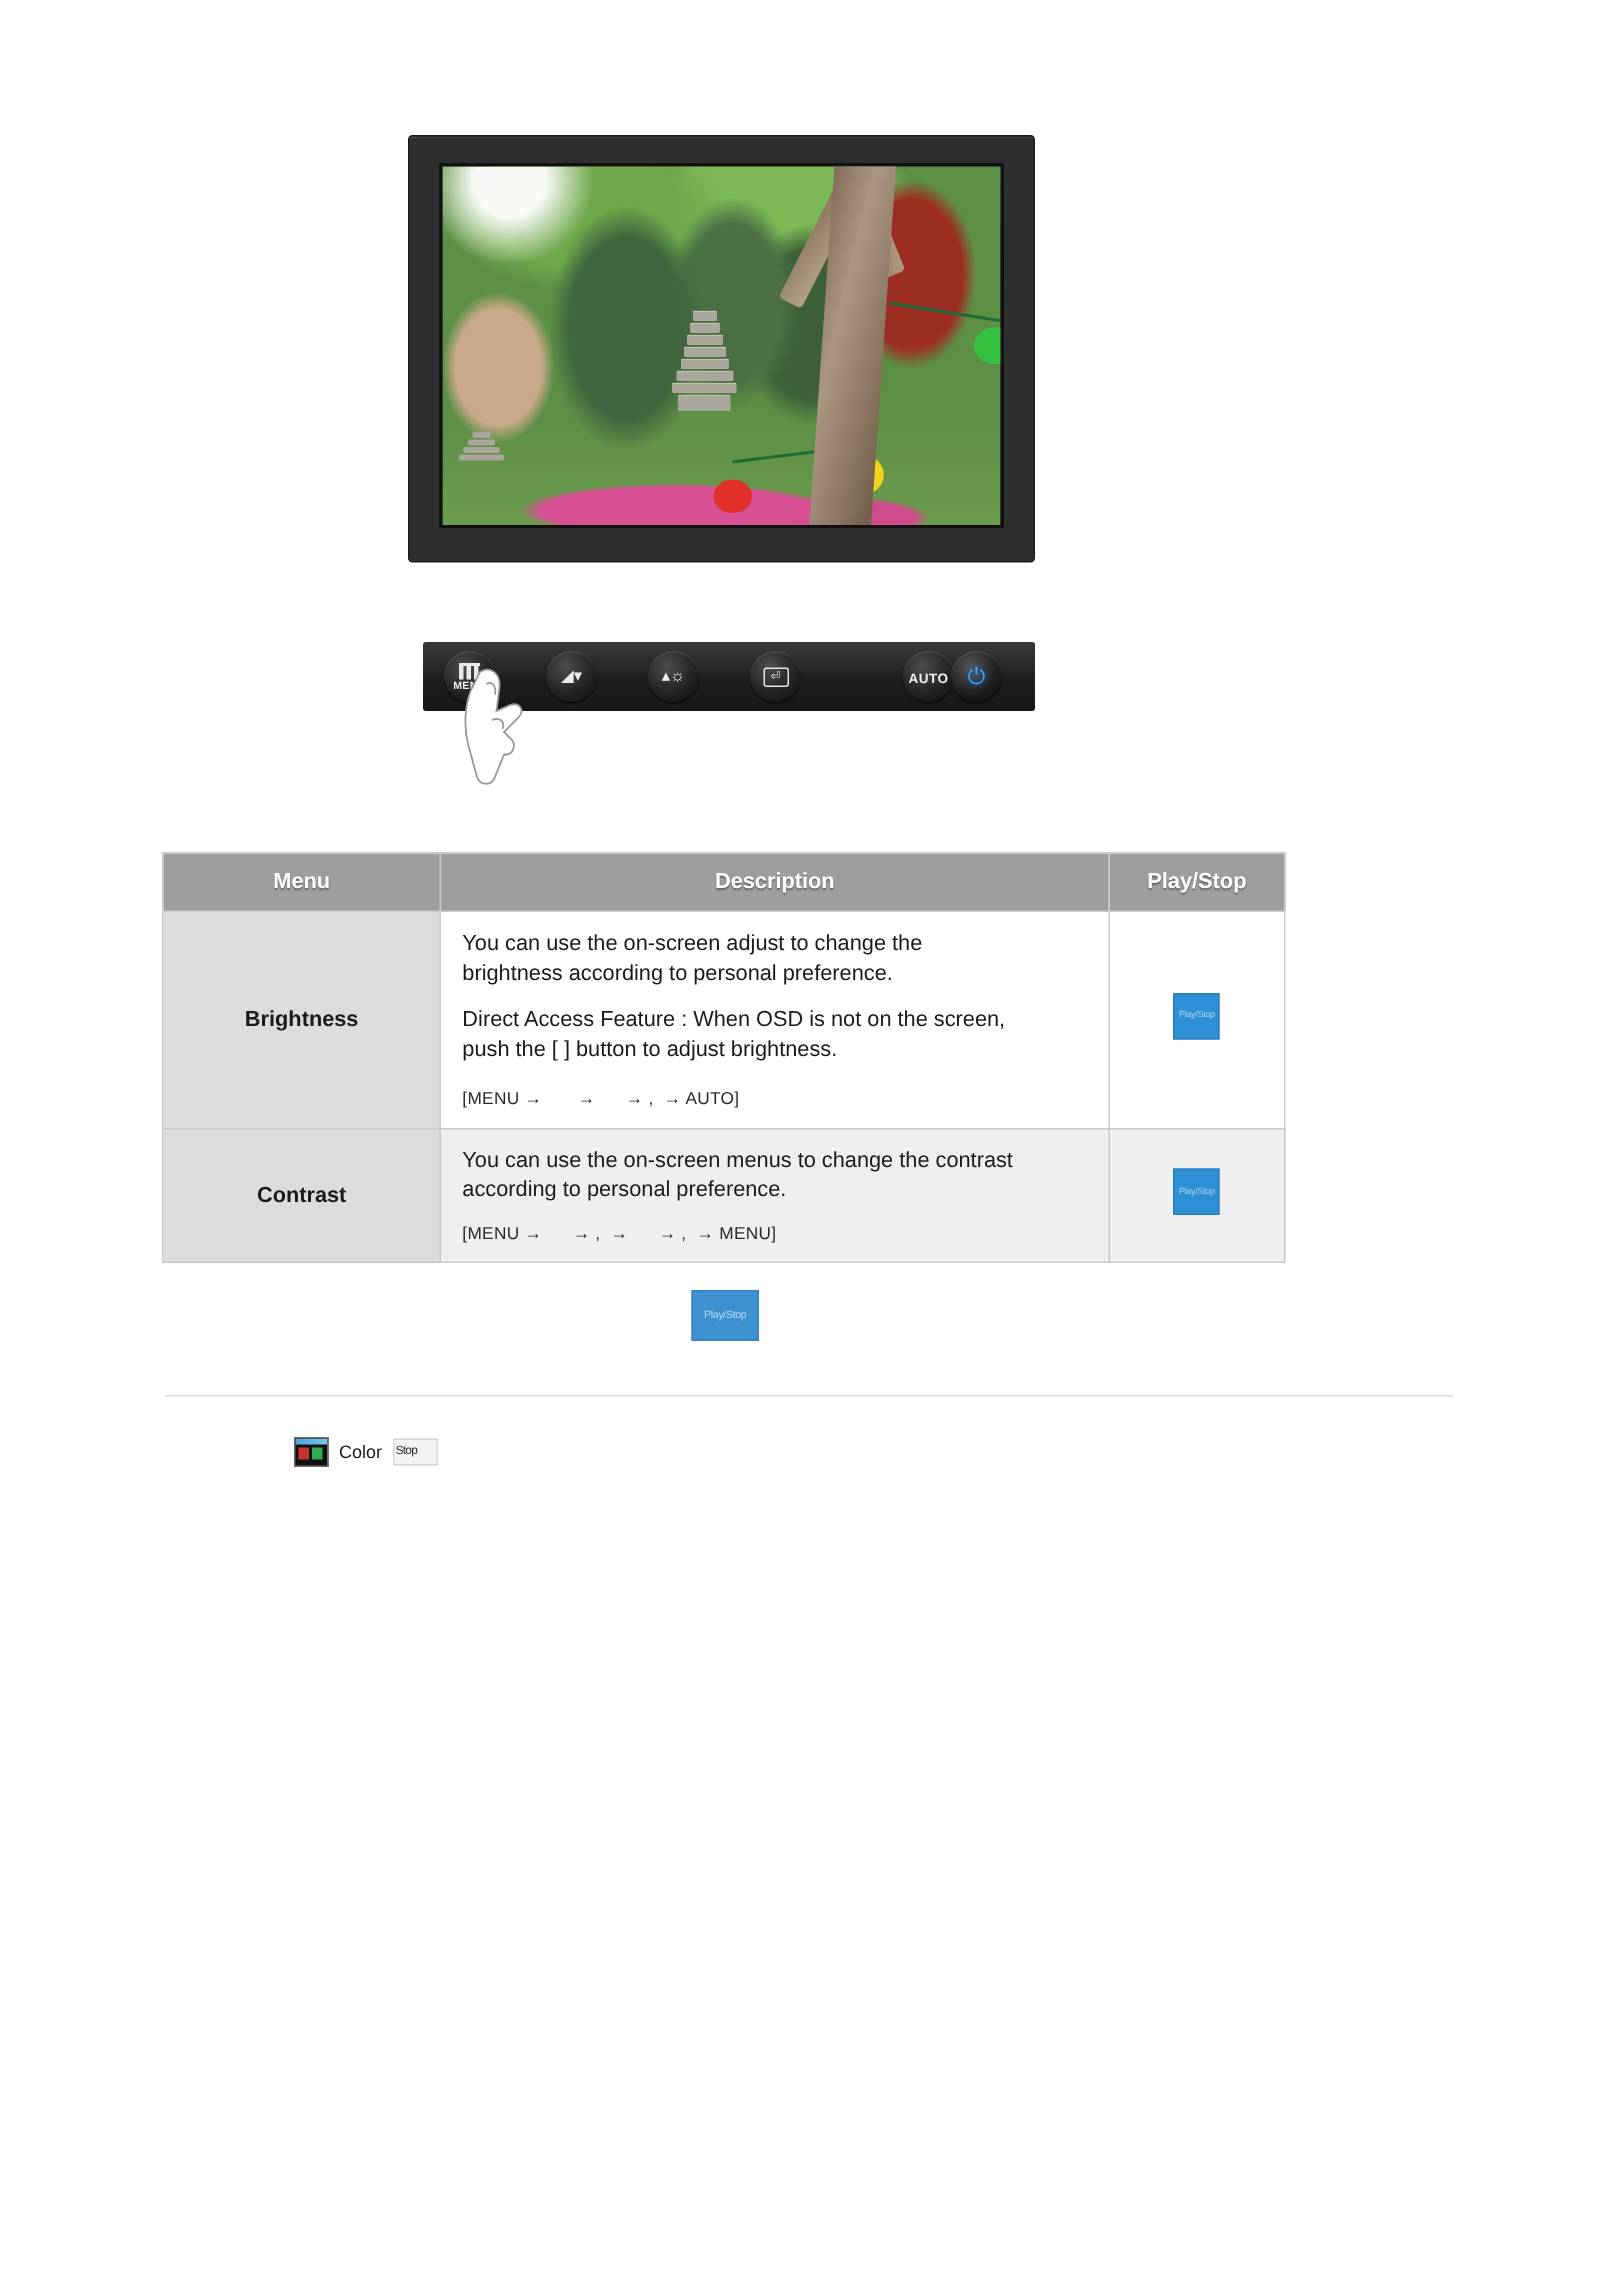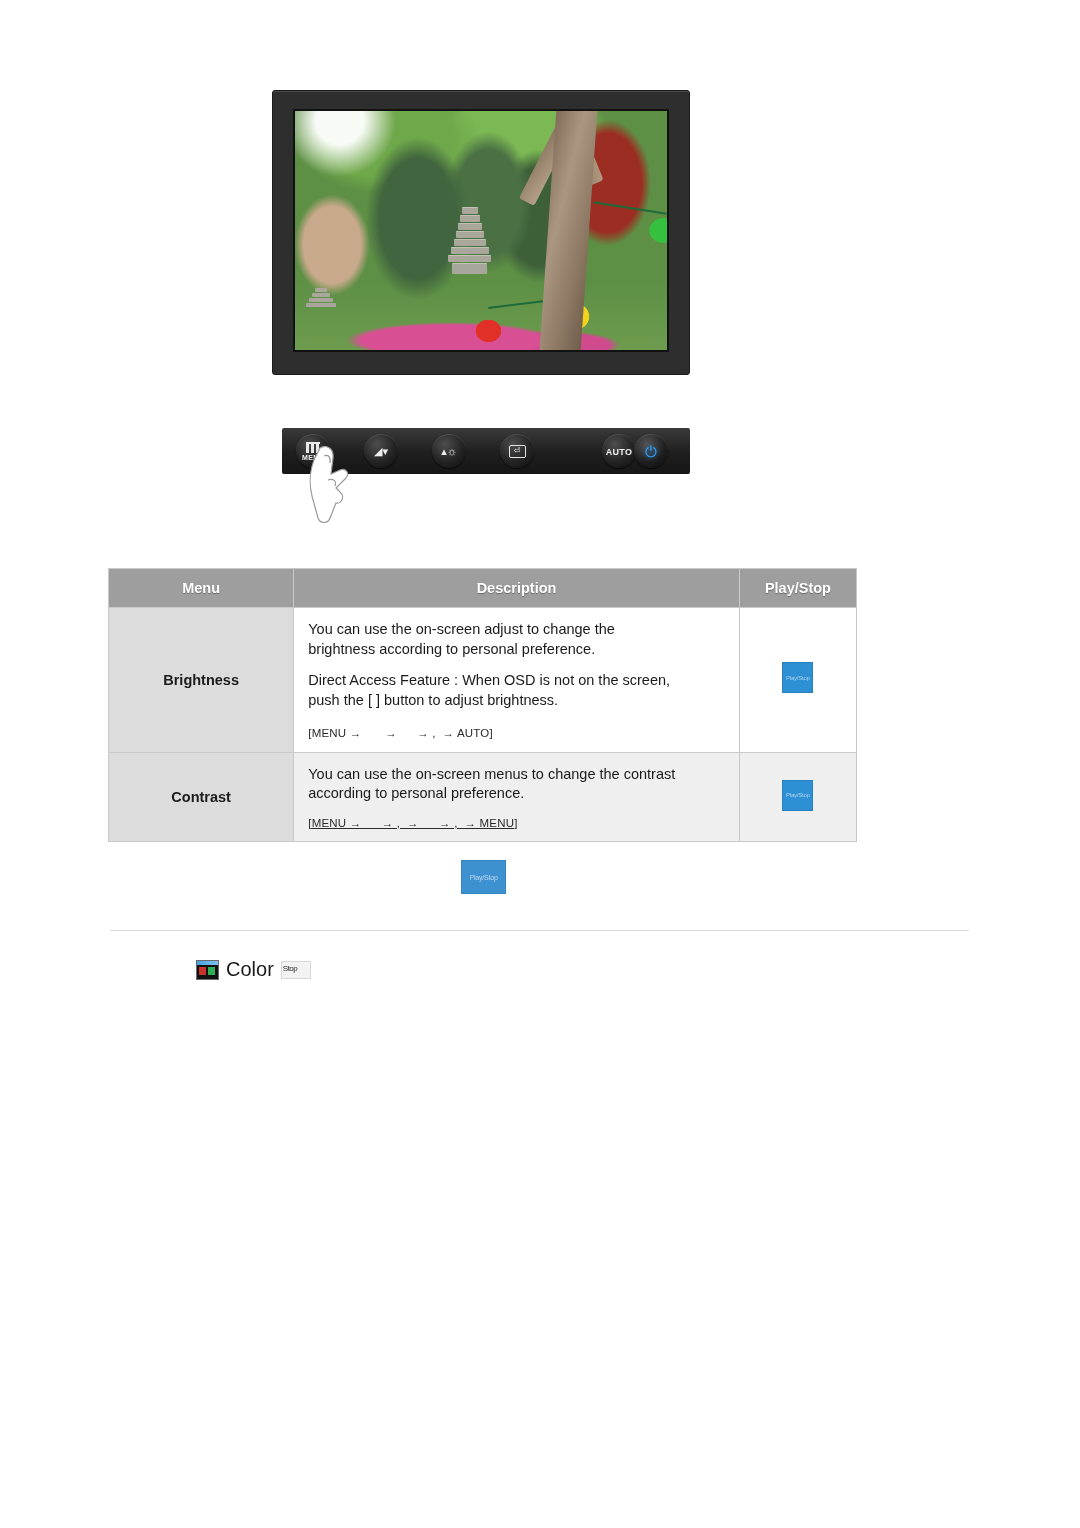--- a/index.html
+++ b/index.html
@@ -277,21 +277,21 @@
   tr.row-contrast td.desc-cell,
   tr.row-contrast td.play-cell { background: #efefef; }
   .bold { font-weight: normal; }
   .menu-path {
     font-size: 11.5px;
     color: #2a2a2a;
     margin-top: 16px;
     letter-spacing: .2px;
     white-space: pre;
   }
-  .row-contrast .menu-path { margin-top: 12px; text-decoration: underline; }
+  .row-contrast .menu-path { margin-top: 12px; }
   .play-chip {
     display: inline-block;
     width: 29px;
     height: 29px;
     background: #2d8fd4;
     border: 1px solid #2a7fbd;
     position: relative;
     overflow: hidden;
   }
   .play-chip span {
@@ -368,21 +368,21 @@
   }
   .color-icon .sw-r {
     position: absolute; left: 2px; top: 6px; width: 7px; height: 8px;
     background: #c9342a;
   }
   .color-icon .sw-g {
     position: absolute; left: 11px; top: 6px; width: 7px; height: 8px;
     background: #2fae55;
   }
   .color-title {
-    font-size: 20px;
+    font-size: 12px;
     color: #1a1a1a;
     font-weight: normal;
   }
   .color-badge {
     width: 28px;
     height: 16px;
     background: #f3f3f3;
     border: 1px solid #d8d8d8;
     position: relative;
     overflow: hidden;

